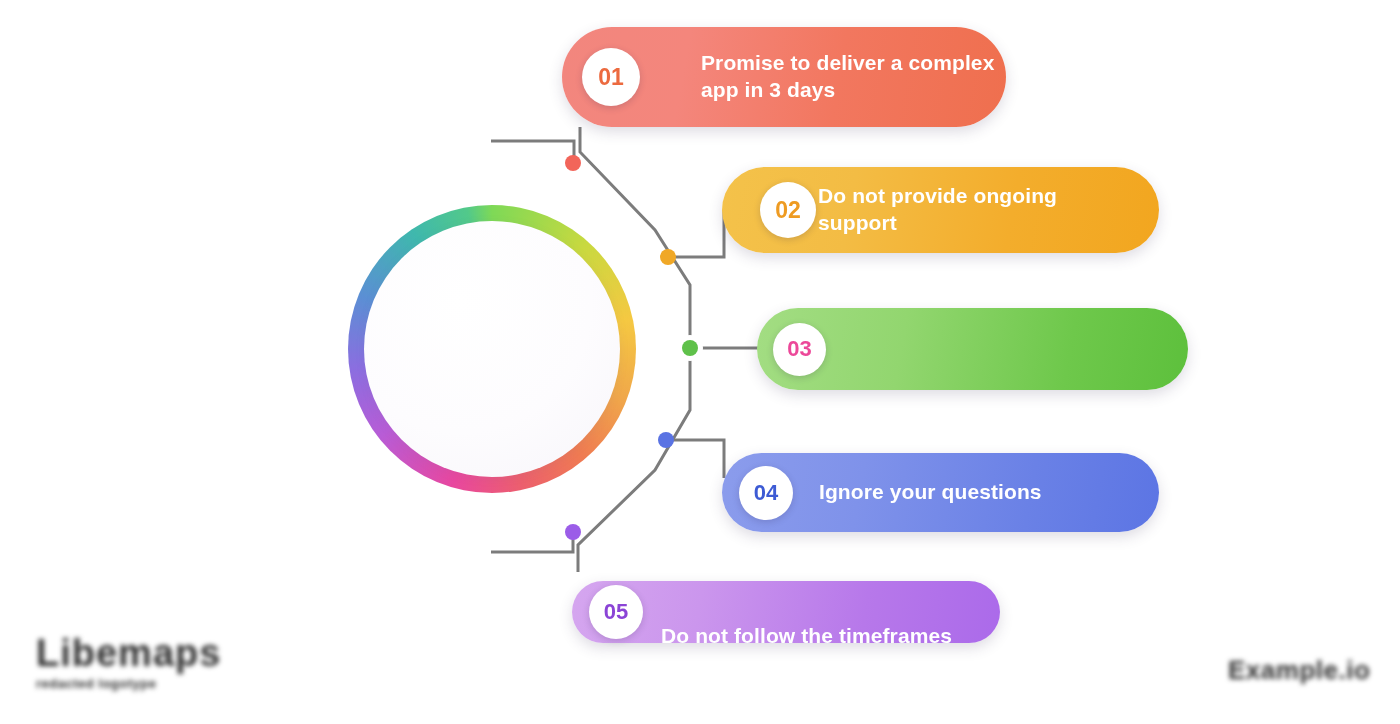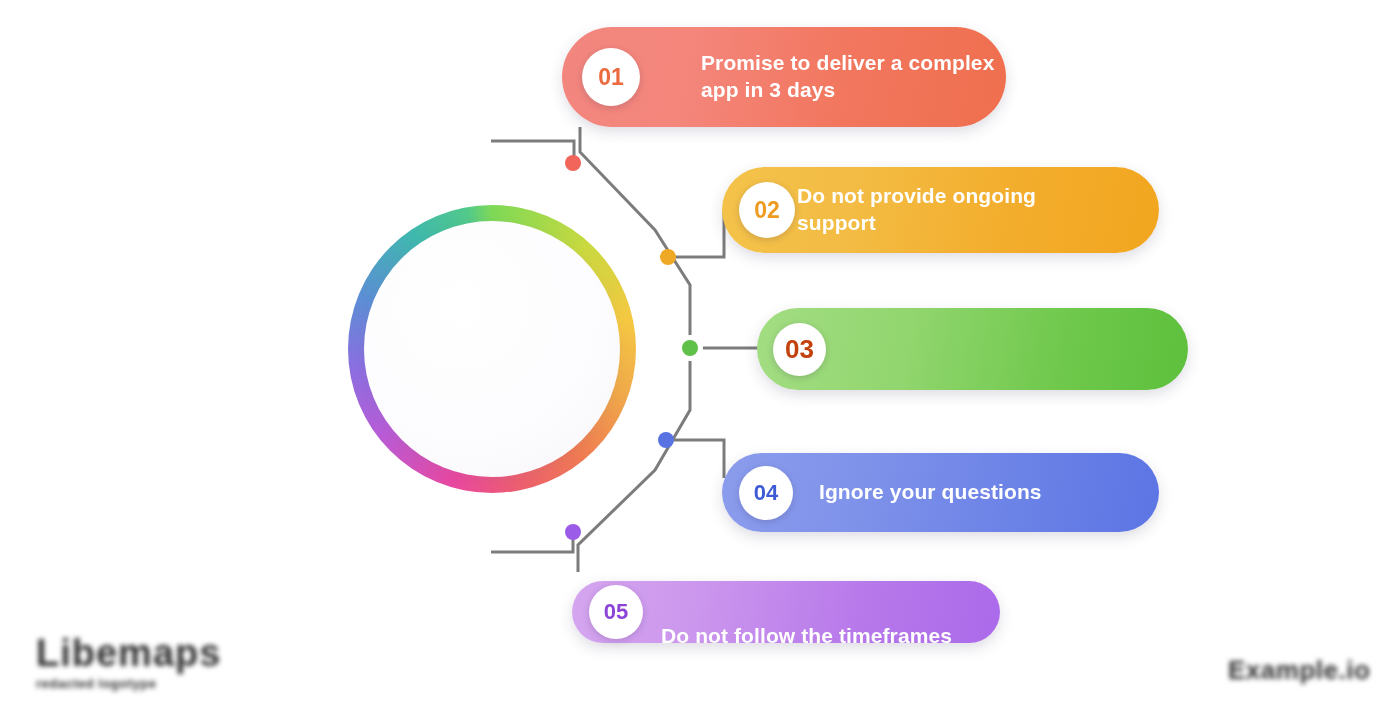--- a/index.html
+++ b/index.html
@@ -106,32 +106,33 @@
   }
   #card-01 .badge { width: 58px; height: 58px; font-size: 23px; color: #ec6a3f; }
   #card-01 .card-text { margin-left: 19px; max-width: 320px; }
 
   
   #card-02 {
     left: 722px; top: 167px;
     width: 437px; height: 86px;
     background: linear-gradient(100deg, #f4c24a 0%, #f3bc44 30%, #f3ad2c 66%, #f2a61f 100%);
     padding-left: 17px;
+    justify-content: center;
   }
   #card-02 .badge { width: 56px; height: 56px; font-size: 23px; color: #ee9b22; }
   #card-02 .card-text { margin-left: 2px; max-width: 320px; }
 
   
   #card-03 {
     left: 757px; top: 308px;
     width: 431px; height: 82px;
     background: linear-gradient(100deg, #a3dd83 0%, #92d66f 34%, #6ec84b 72%, #5dc03c 100%);
     padding-left: 16px;
   }
-  #card-03 .badge { width: 53px; height: 53px; font-size: 26px; color: #c2410c; text-align: right; }
+  #card-03 .badge { width: 53px; height: 53px; font-size: 22px; color: #ec4899; text-align: right; }
   #card-03 .card-text { margin-left: 18px; max-width: 320px; }
 
   
   #card-04 {
     left: 722px; top: 453px;
     width: 437px; height: 79px;
     background: linear-gradient(100deg, #8b9cec 0%, #7f92ea 32%, #6a81e6 70%, #5c75e4 100%);
     padding-left: 17px;
   }
   #card-04 .badge { width: 54px; height: 54px; font-size: 22px; color: #3d5bd4; }

